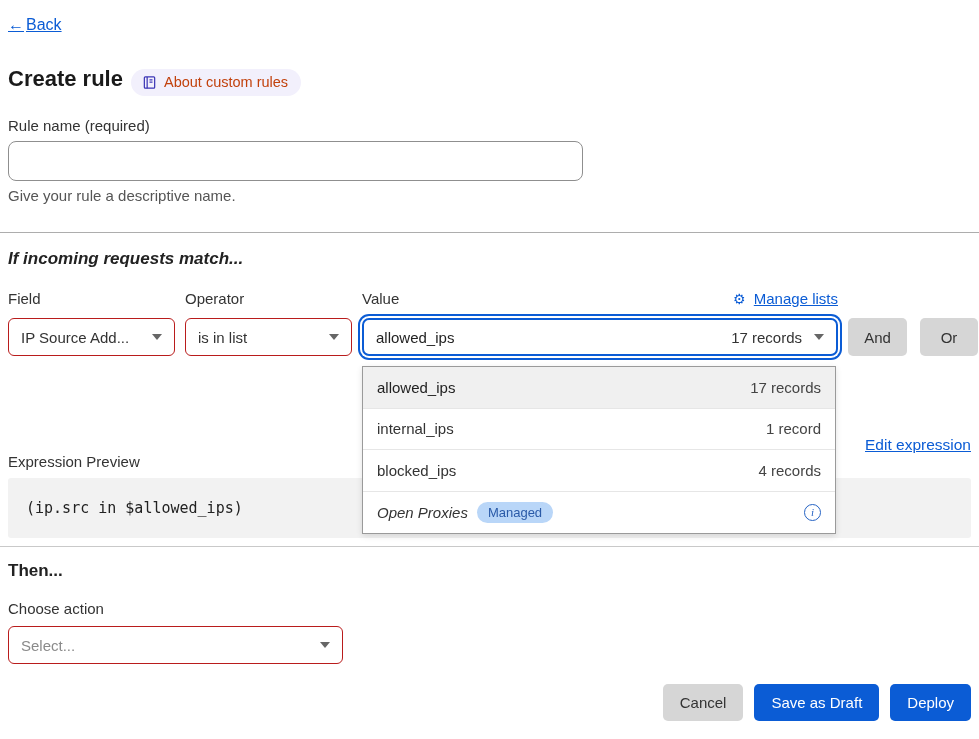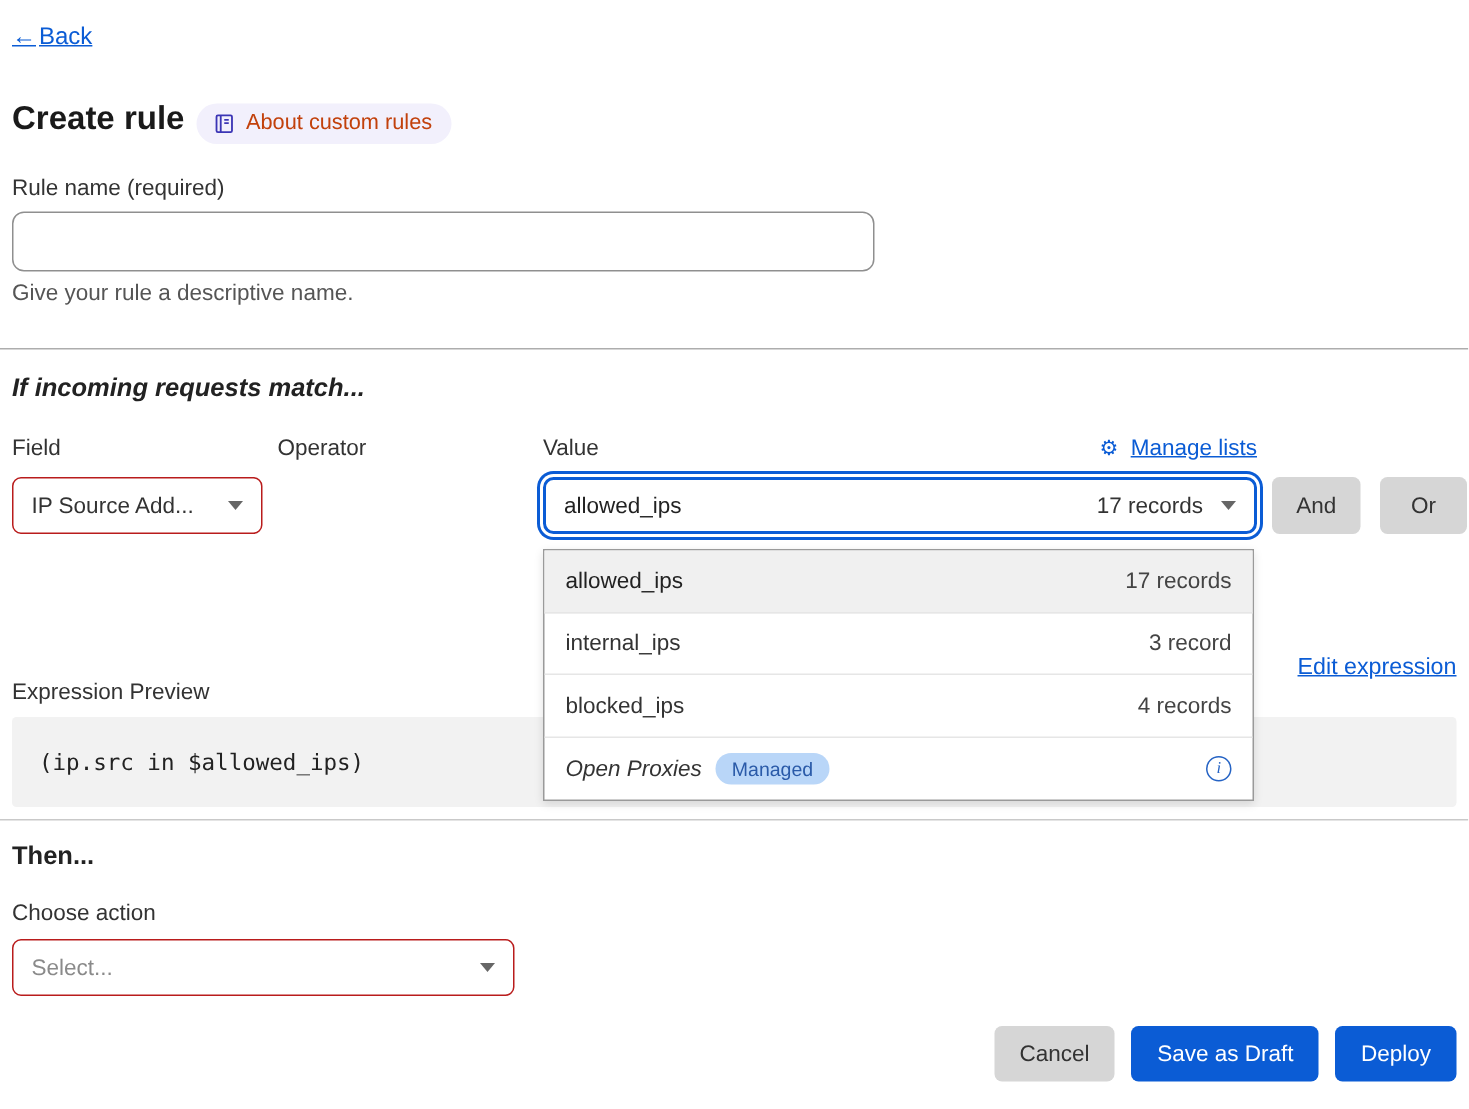--- a/index.html
+++ b/index.html
@@ -125,38 +125,42 @@
   <span class="manage-lists">
     <span class="gear">⚙</span>
     <a class="link">Manage lists</a>
   </span>
 
   <div class="select field-select">
     <span class="txt">IP Source Add...</span>
     <span class="caret"></span>
   </div>
 
+  <div class="select operator-select">
+    <span class="txt">is in list</span>
+    <span class="caret"></span>
+  </div>
 
   <div class="value-combo">
     <span class="val">allowed_ips</span>
     <span class="meta">17 records</span>
     <span class="caret"></span>
   </div>
 
   <button class="btn btn-gray and-btn">And</button>
   <button class="btn btn-gray or-btn">Or</button>
 
   <div class="panel">
     <div class="row hl">
       <span class="name">allowed_ips</span>
       <span class="meta">17 records</span>
     </div>
     <div class="row">
       <span class="name">internal_ips</span>
-      <span class="meta">3 record</span>
+      <span class="meta">1 record</span>
     </div>
     <div class="row">
       <span class="name">blocked_ips</span>
       <span class="meta">4 records</span>
     </div>
     <div class="row">
       <span class="name" style="flex:0 0 auto;font-style:italic;">Open Proxies</span>
       <span class="managed-pill">Managed</span>
       <span style="flex:1"></span>
       <span class="info-icon">i</span>

